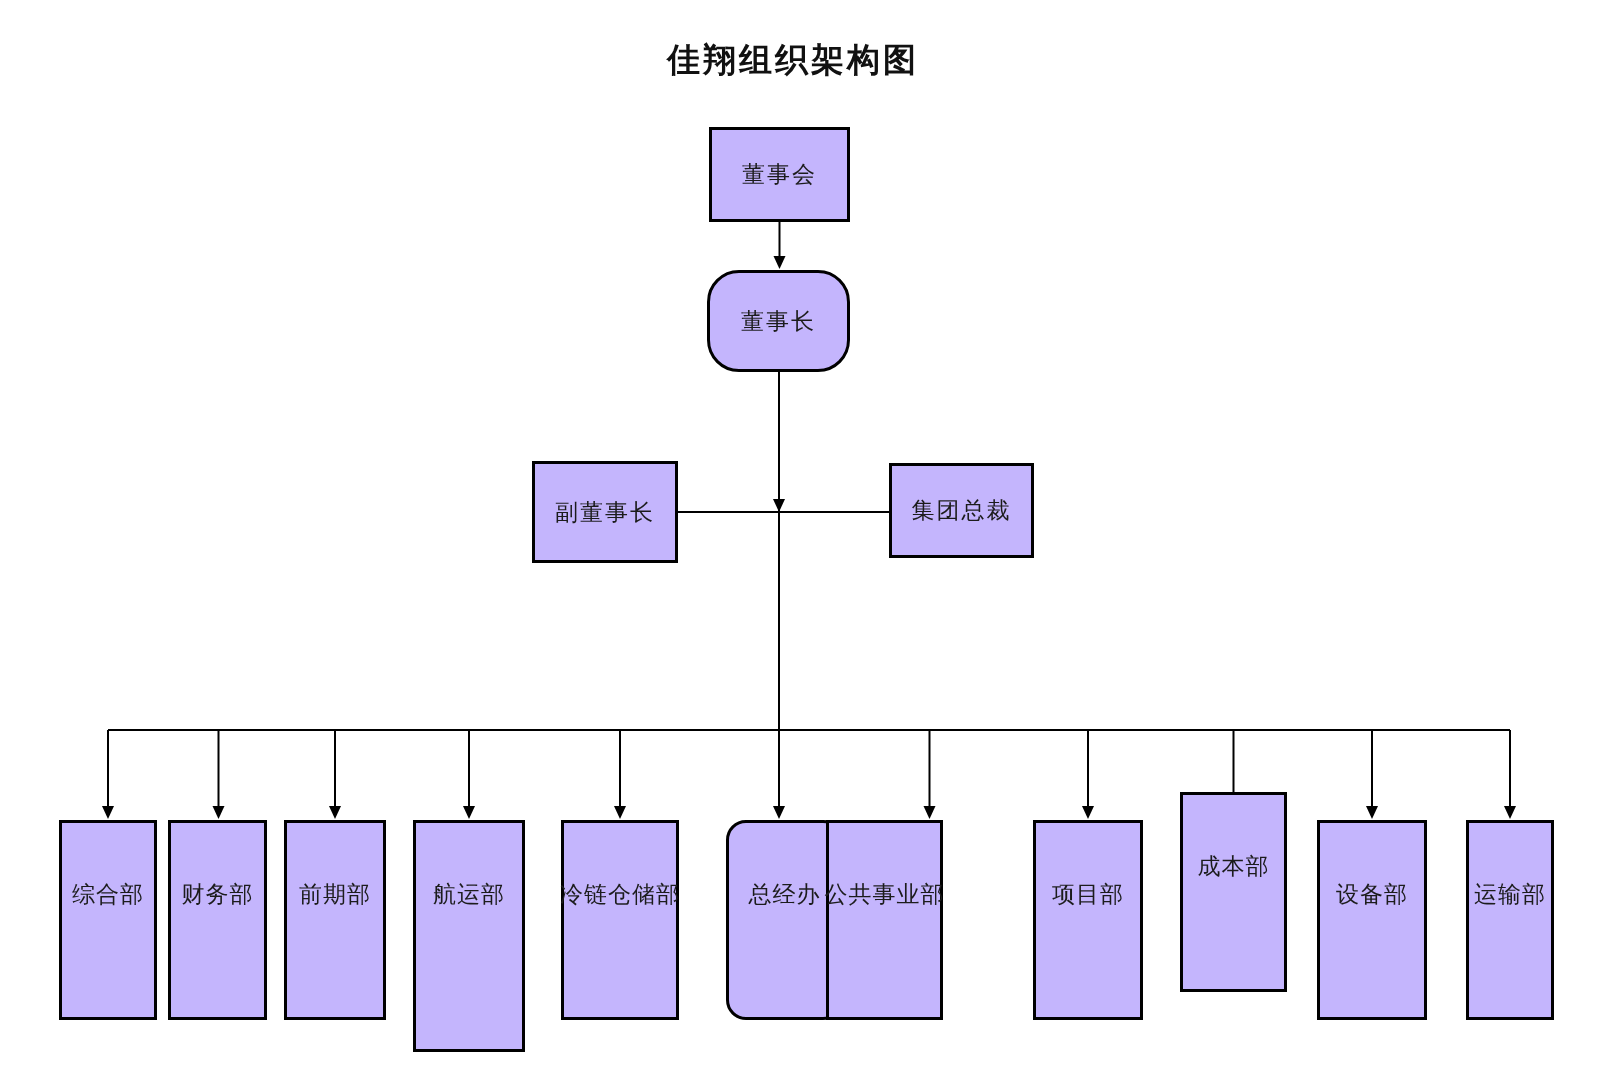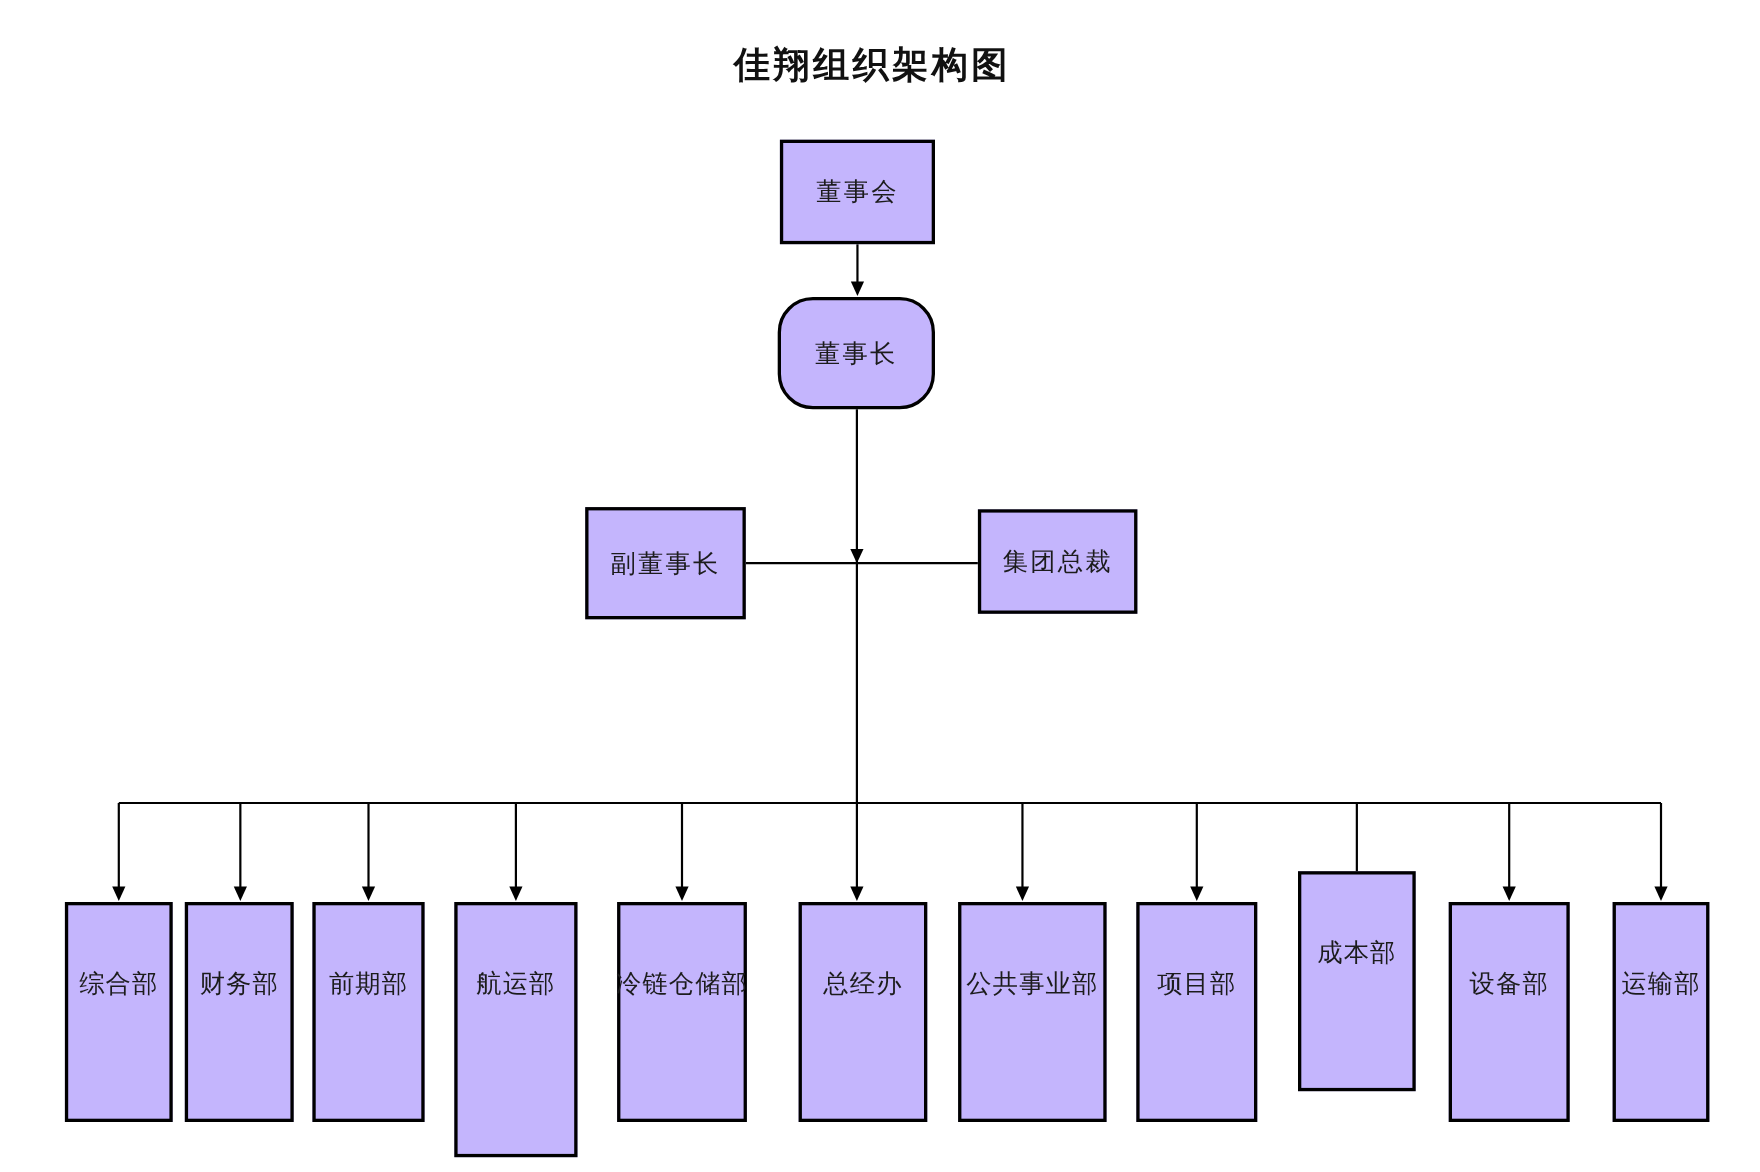--- a/index.html
+++ b/index.html
@@ -125,24 +125,24 @@
       </div>
       <div class="node dept-node" style="left: 284px; top: 820px; width: 102px; height: 200px;">
         <span class="dept-label">前期部</span>
       </div>
       <div class="node dept-node" style="left: 413px; top: 820px; width: 112px; height: 232px;">
         <span class="dept-label">航运部</span>
       </div>
       <div class="node dept-node" style="left: 561px; top: 820px; width: 118px; height: 200px;">
         <span class="dept-label">冷链仓储部</span>
       </div>
-      <div class="node dept-node" style="left: 726px; top: 820px; width: 117px; height: 200px;">
+      <div class="node dept-node" style="left: 726px; top: 820px; width: 117px; height: 200px; border-radius: 20px;">
         <span class="dept-label">总经办</span>
       </div>
-      <div class="node dept-node" style="left: 871px; top: 820px; width: 135px; height: 200px;">
+      <div class="node dept-node" style="left: 826px; top: 820px; width: 117px; height: 200px;">
         <span class="dept-label">公共事业部</span>
       </div>
       <div class="node dept-node" style="left: 1033px; top: 820px; width: 110px; height: 200px;">
         <span class="dept-label">项目部</span>
       </div>
       <div class="node dept-node" style="left: 1180px; top: 792px; width: 107px; height: 200px;">
         <span class="dept-label">成本部</span>
       </div>
       <div class="node dept-node" style="left: 1317px; top: 820px; width: 110px; height: 200px;">
         <span class="dept-label">设备部</span>

